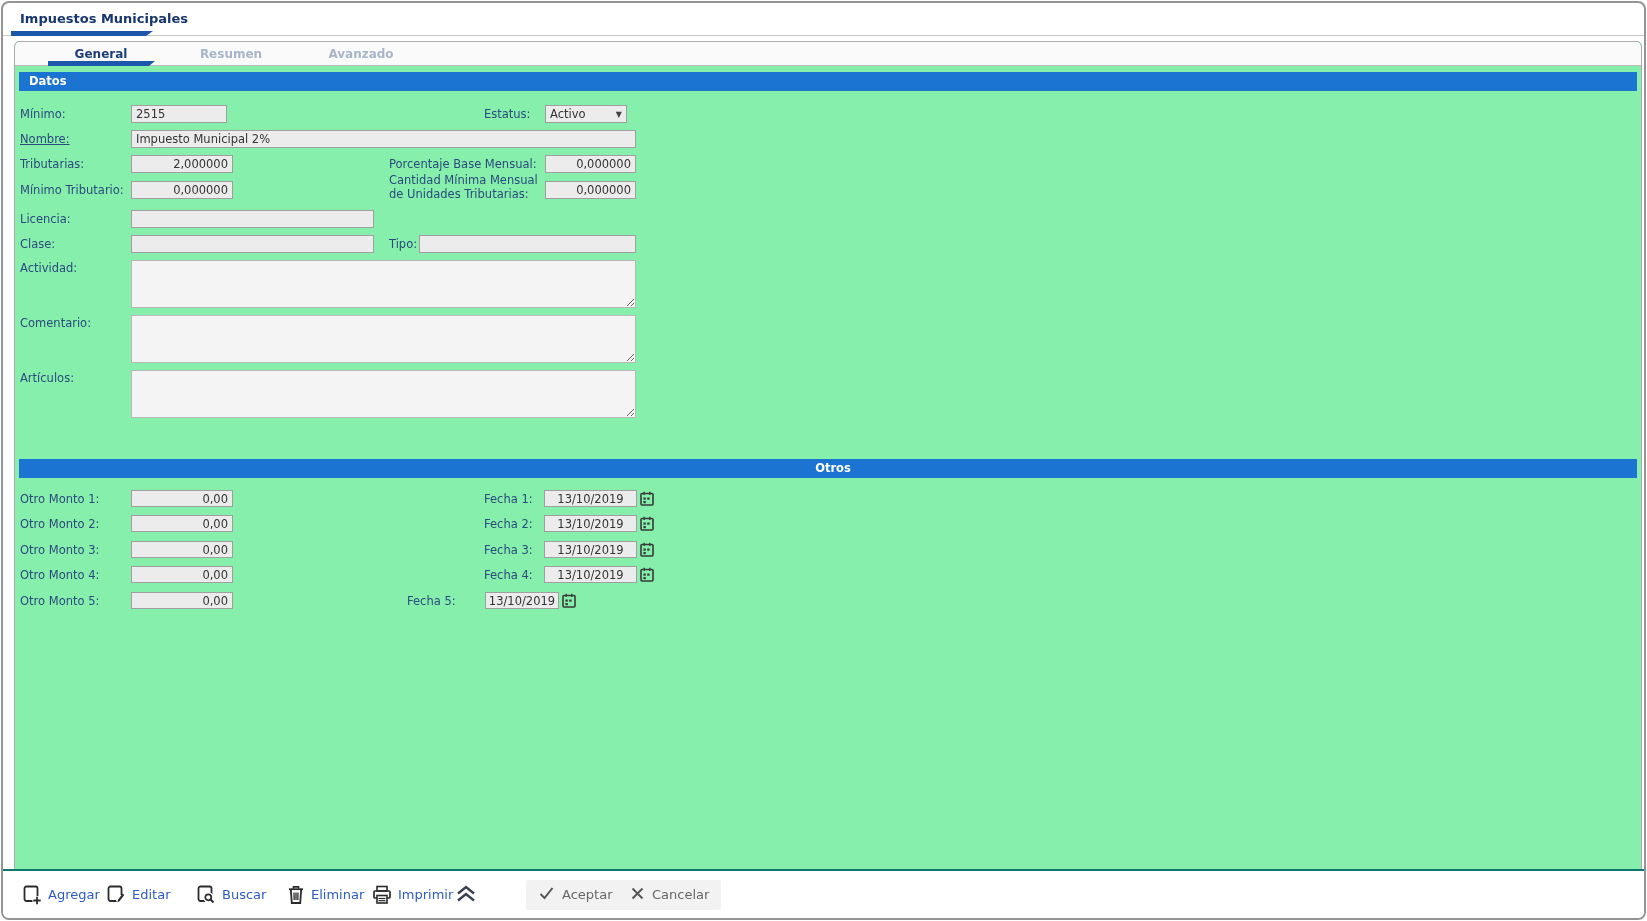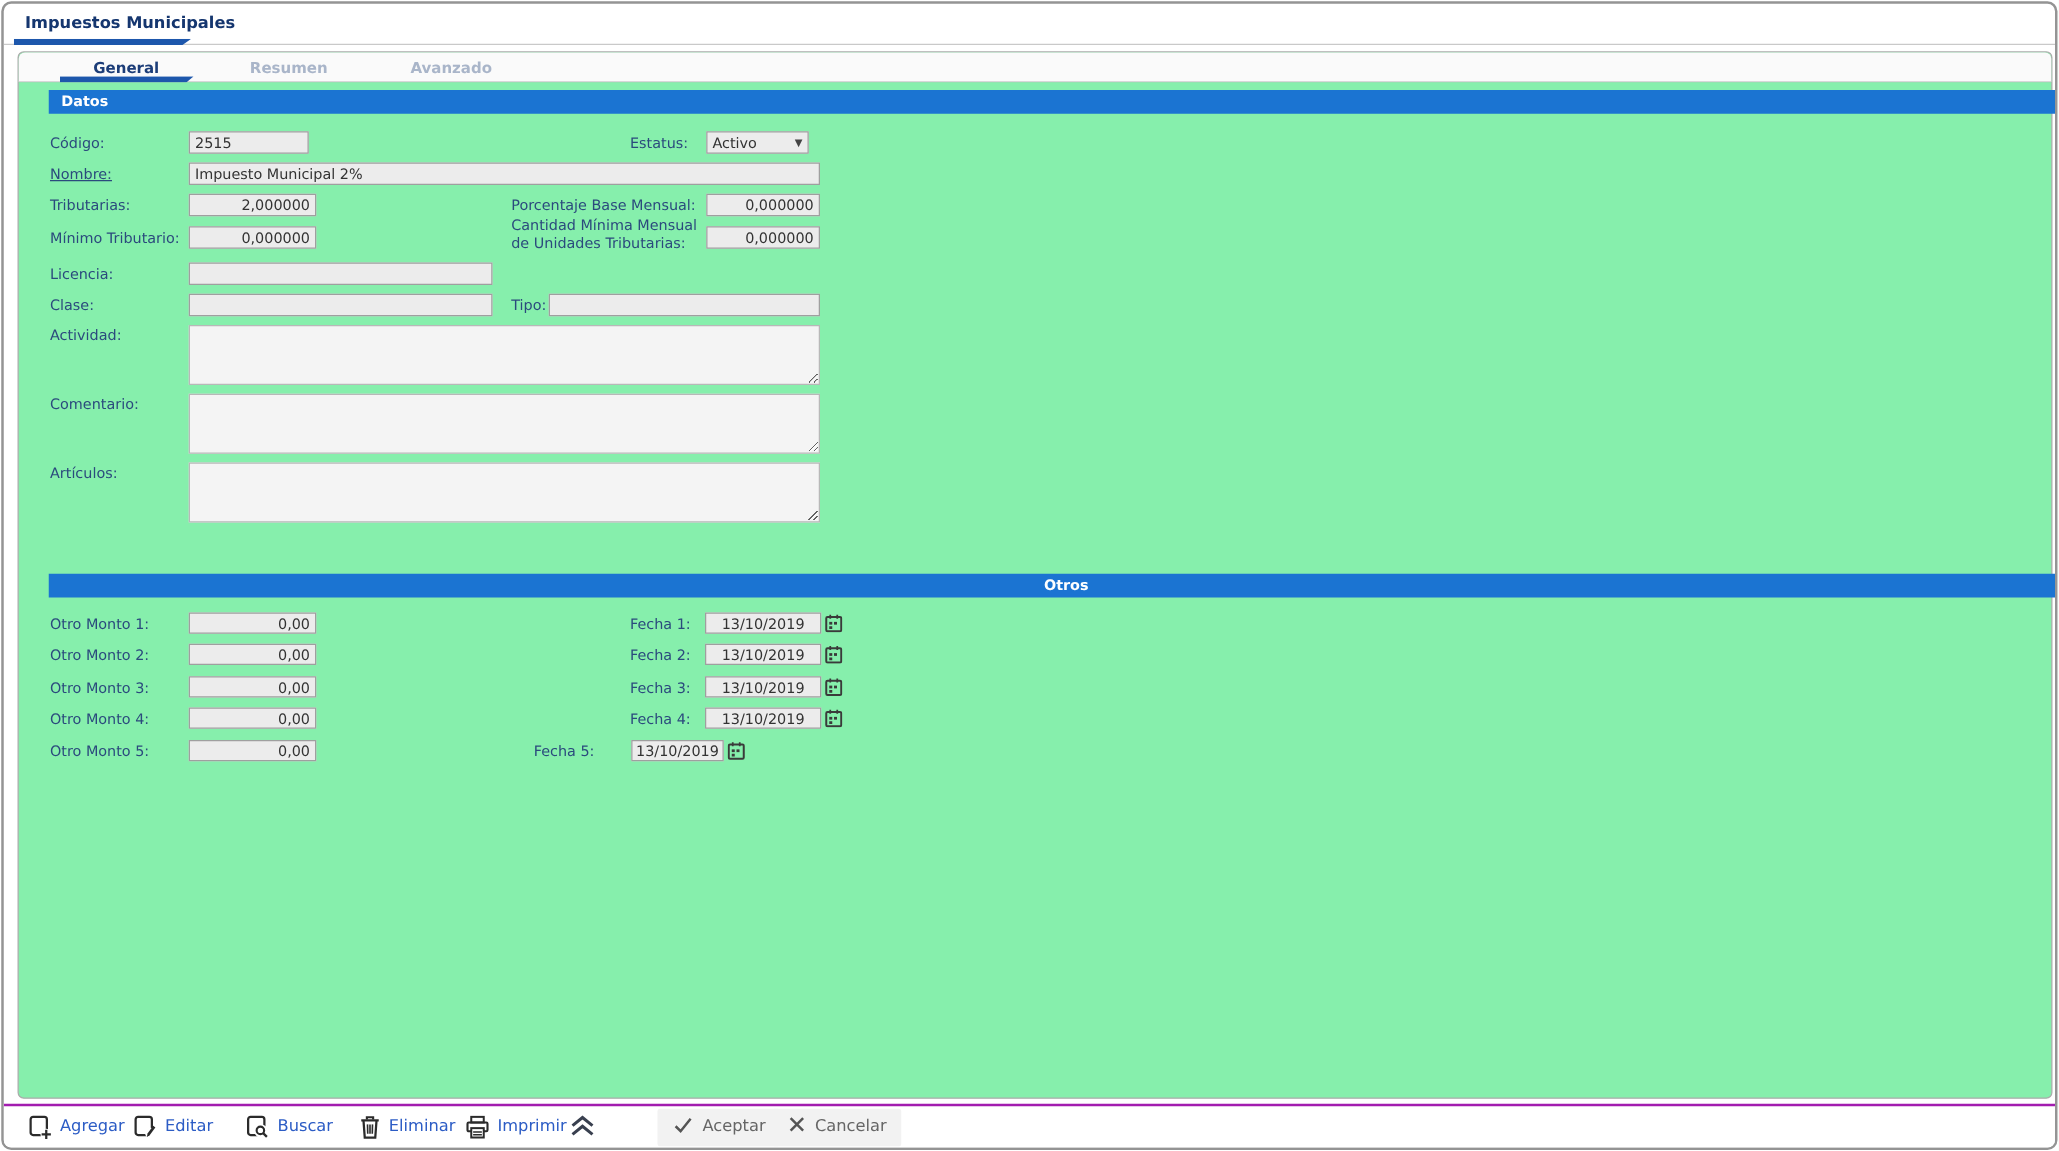--- a/index.html
+++ b/index.html
@@ -16,37 +16,37 @@
   
   .panel { position:absolute; left:11px; top:38px; width:1628px; height:838px;
     border:1px solid #ababab; border-radius:5px; background:#86efac; }
   .tabstrip { position:relative; height:24px; background:#fafafa; border-bottom:1px solid #bcbcbc;
     border-radius:5px 5px 0 0; display:flex; padding-left:21px; }
   .tab { position:relative; width:130px; text-align:center; font-size:12px; font-weight:bold;
     color:#a9b5c9; padding-top:5px; cursor:default; }
   .tab.active { color:#1c3d78; }
   .tab-underline { position:absolute; left:12px; right:11px; bottom:-1px; height:5px; background:#1d57ac;
     clip-path:polygon(0 0,100% 0,calc(100% - 6px) 100%,0 100%); }
-  .content { position:absolute; left:1px; top:25px; right:1px; bottom:1px;margin-left:20px; }
+  .content { position:absolute; left:1px; top:25px; right:1px; bottom:1px; }
   .section-bar { position:absolute; left:3px; width:1618px; height:19px; background:#1b74d2;
     color:#fff; font-size:11.5px; font-weight:bold; line-height:19px; padding-left:10px; }
   .flabel { position:absolute; font-size:11.5px; color:#2b4a7d; }
   .tb-input, .tb-select {
     position:absolute; height:18px; background:#ececec; border:1px solid #9f9f9f;
     font-size:11.5px; color:#333; padding:0 4px; font-family:inherit; outline:none;
   }
   .tb-input.num { text-align:right; }
   .tb-input.date { height:17px; text-align:center; padding:0 2px; }
   .tb-area { position:absolute; width:505px; height:48px; background:#f4f4f4; border:1px solid #b8b8b8;
     font-family:inherit; font-size:11.5px; color:#333; outline:none; }
   .tb-select { width:82px; display:flex; align-items:center; justify-content:space-between; cursor:default; }
   .tb-select .arrow { font-size:8px; color:#444; margin-left:4px; }
   .cal-btn { position:absolute; width:14px; height:16px; background:transparent; border:none; padding:0; cursor:pointer; }
   
-  .toolbar { position:absolute; left:0; right:0; bottom:0; height:35px; border-top:2px solid #a21caf; background:#fff; }
+  .toolbar { position:absolute; left:0; right:0; bottom:0; height:49px; border-top:2px solid #0f766e; background:#fff; }
   .tool-item { position:absolute; top:50%; transform:translateY(-50%); display:flex; align-items:center;
     gap:6px; font-size:13px; color:#2c5cc5; cursor:pointer; background:none; border:none; font-family:inherit; }
   .tool-item svg { display:block; }
   .tool-btn { position:absolute; top:50%; transform:translateY(-50%); height:30px; display:flex; align-items:center;
     gap:7px; font-size:13px; color:#666; background:#f2f2f2; border:none; border-radius:2px;
     padding:0 12px; font-family:inherit; cursor:pointer; }
   .chev { position:absolute; top:50%; transform:translateY(-50%); background:none; border:none; padding:0; cursor:pointer; }
 </style>
 </head>
 <body>
@@ -69,21 +69,21 @@
       </div>
       <div class="tab">
         <span>Avanzado</span>
       </div>
     </div>
 
     <div class="content">
 
       <div class="section-bar" style="top:5px;">Datos</div>
 
-      <span class="flabel" style="left:4px; top:40px;">Código:</span>
+      <span class="flabel" style="left:4px; top:40px;">Mínimo:</span>
       <input class="tb-input" style="left: 115px; top: 38px; width: 96px;" readonly="" value="2515">
 
       <span class="flabel" style="left:468px; top:40px;">Estatus:</span>
       <div class="tb-select" style="left:529px; top:38px;">
         <span>Activo</span>
         <span class="arrow">▼</span>
       </div>
 
       <span class="flabel" style="left:4px; top:65px;text-decoration:underline;">Nombre:</span>
       <input class="tb-input" style="left: 115px; top: 63px; width: 505px;" readonly="" value="Impuesto Municipal 2%">

